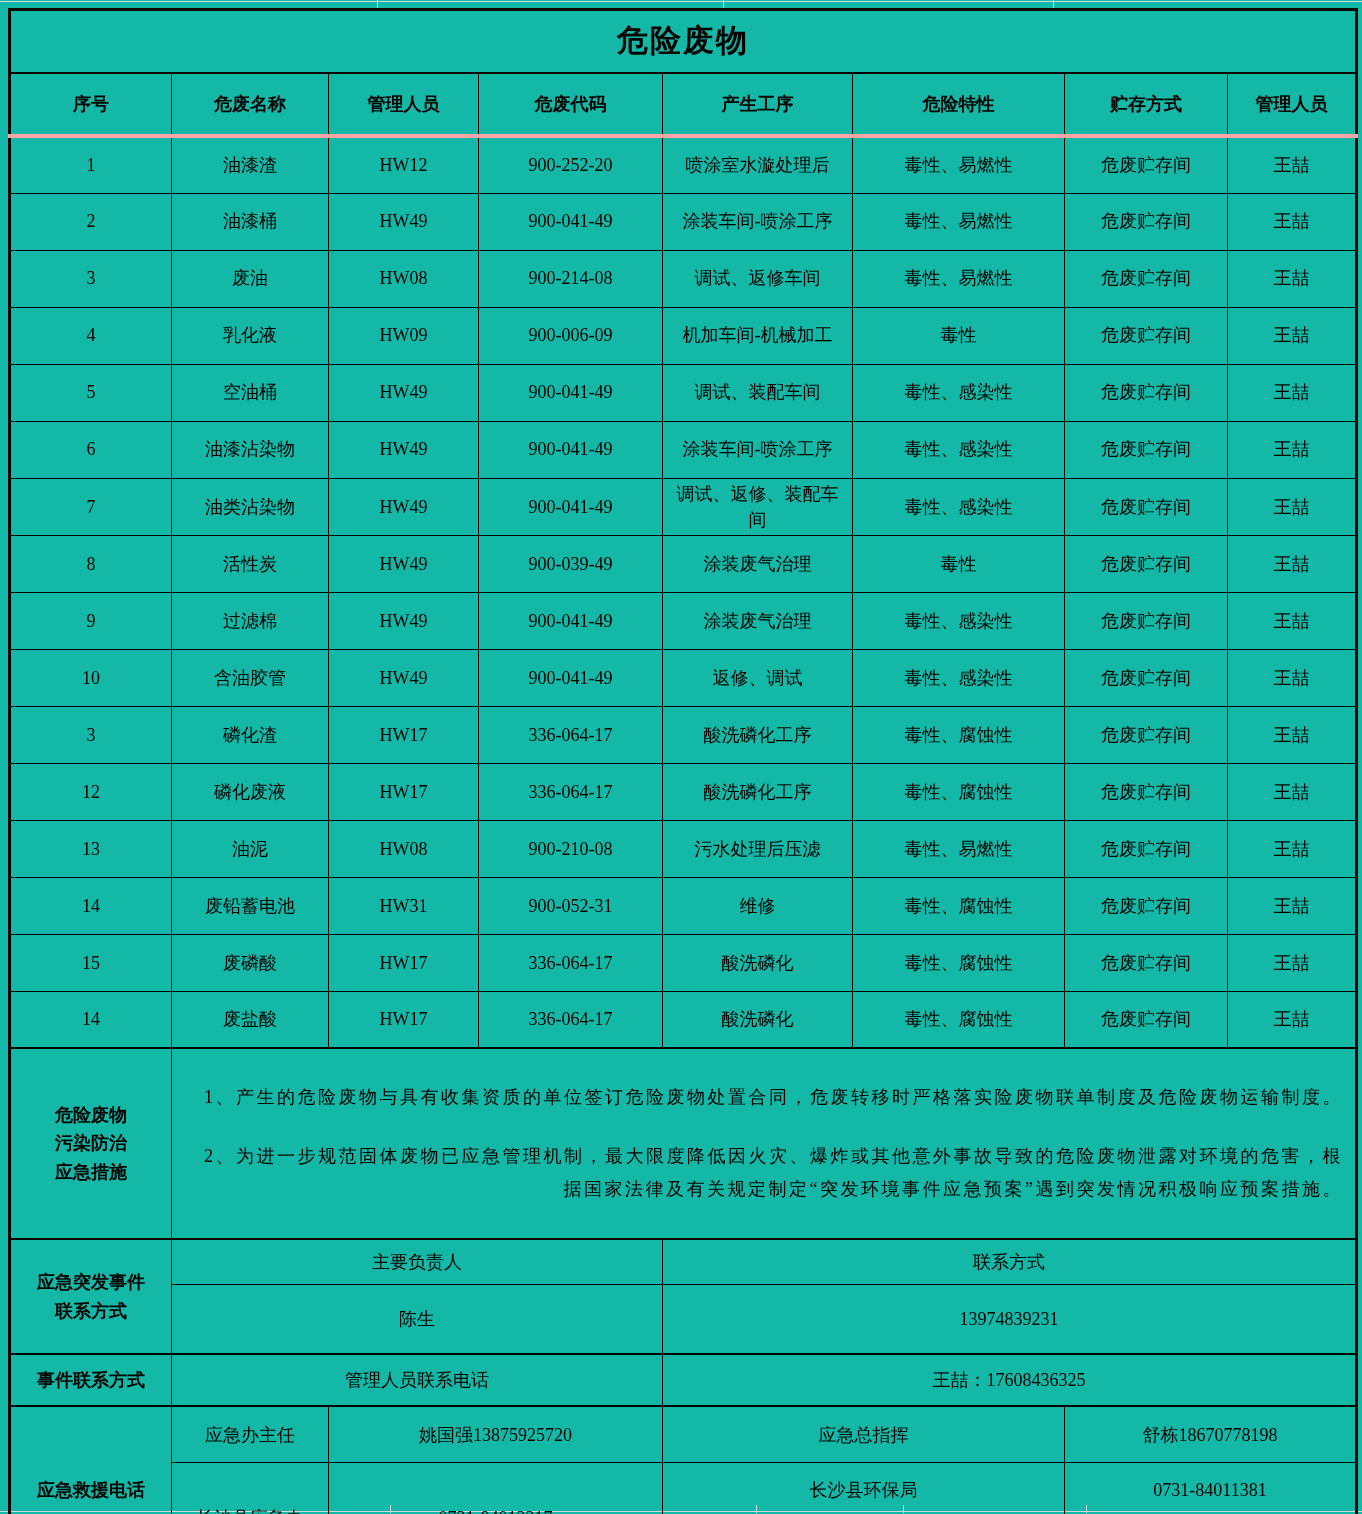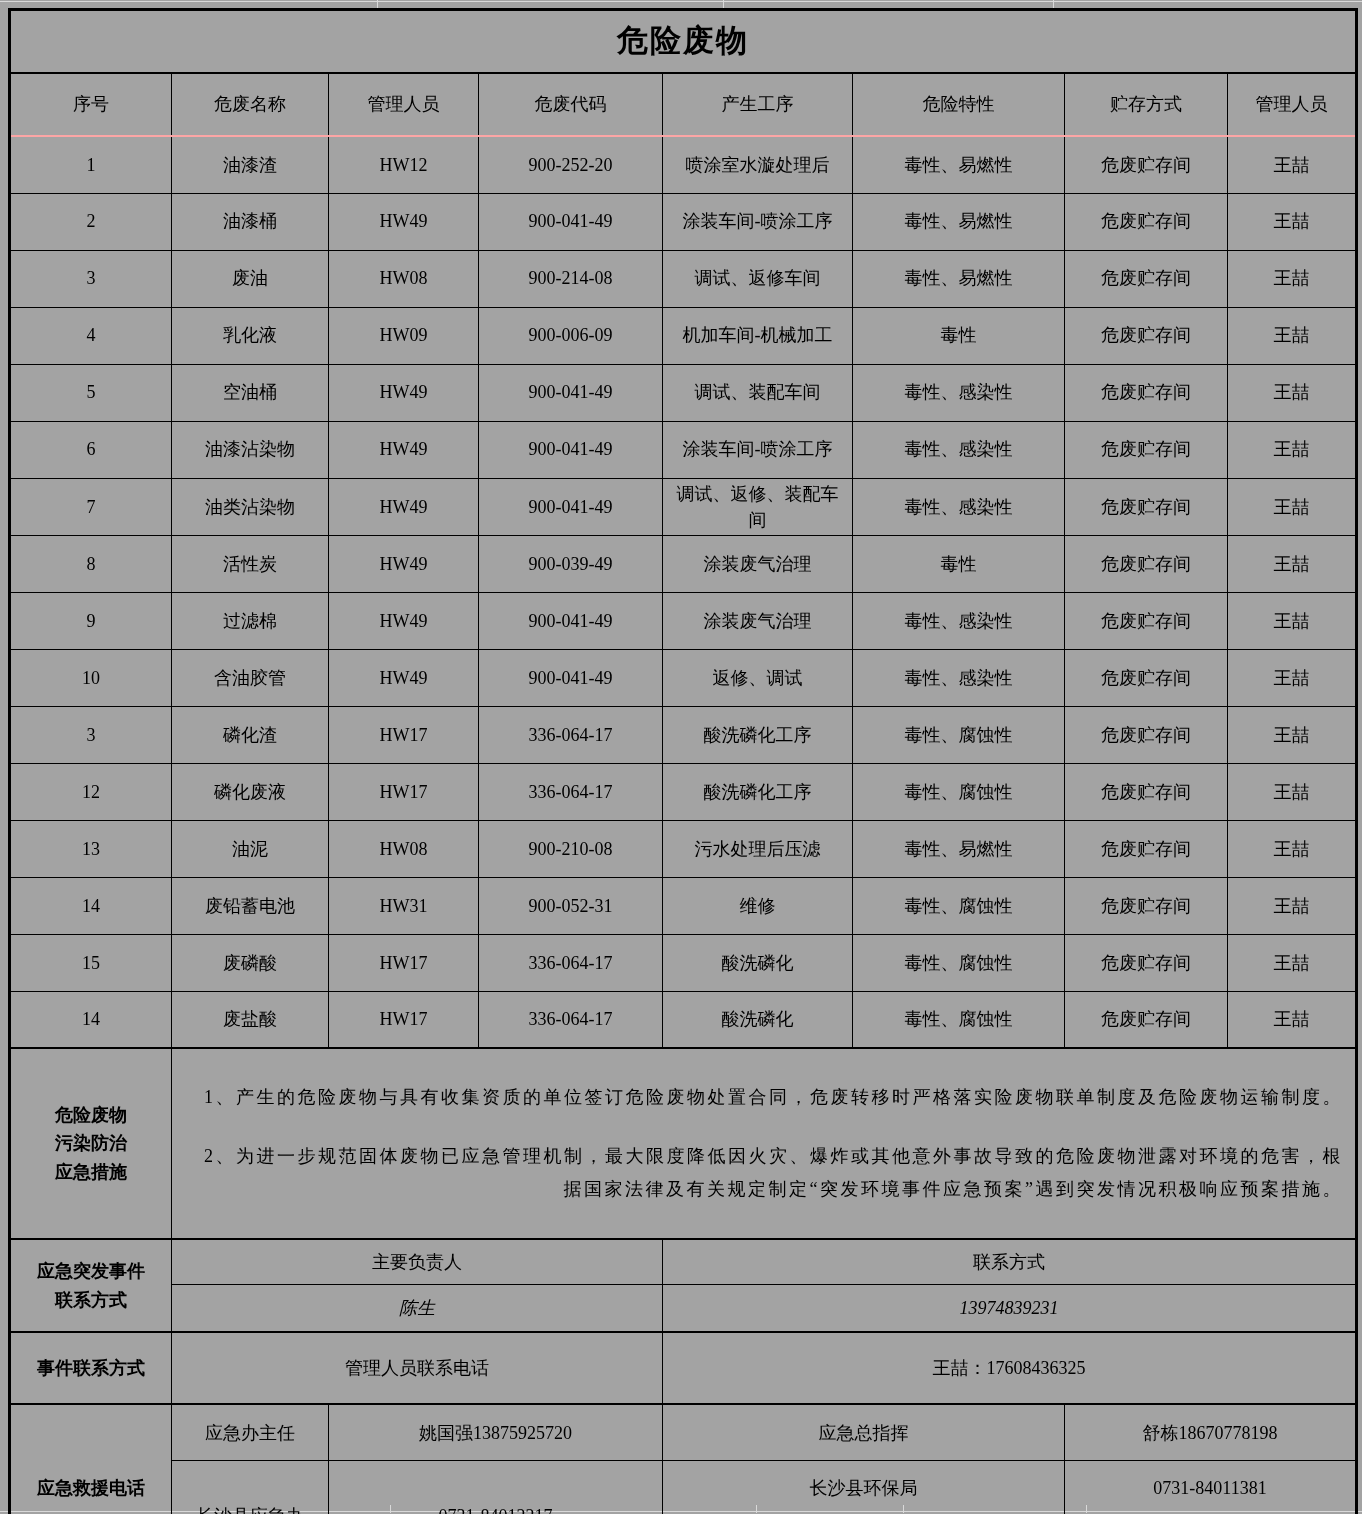--- a/index.html
+++ b/index.html
@@ -1,19 +1,19 @@
 <!DOCTYPE html>
 <html><head>
 <meta charset="utf-8">
 <style>
   html,body { margin:0; padding:0; background:#ffffff; }
   .canvas {
     position:relative;
     width:1362px; height:1514px;
-    background:#a3a3a3;
+    background:#14b8a6;
     font-family:"Liberation Serif","DejaVu Serif",serif;
     color:#000000;
     overflow:hidden;
   }
   
   .gridline { position:absolute; background:#d9d9d9; }
   .gl-h { height:1px; }
   .gl-v { width:1px; }
 
   table.main {
@@ -35,36 +35,36 @@
     overflow:hidden;
   }
   tr.r-title td {
     height:57px;
     font-size:31px;
     font-weight:bold;
     letter-spacing:2px;
     border-bottom:2px solid #000;
   }
   tr.r-head { height:63px; }
-  tr.r-head th { font-weight:normal; border-bottom:2px solid #fca5a5; }
+  tr.r-head th { font-weight:bold; border-bottom:4px solid #fca5a5; }
   tbody.data-body tr { height:57px; }
   tr.sep td { border-top:2px solid #000; }
   tr.r-measures { height:140px; }
   td.measures-text {
     text-align:right;
     padding:6px 12px;
   }
   td.measures-text .m-item {
     letter-spacing:2.5px;
     line-height:33px;
   }
   td.lbl { font-weight:bold; line-height:1.6; }
   tr.r-ec1 { height:45px; }
-  tr.r-ec2 { height:48px;font-style:italic; }
-  tr.r-ic  { height:72px; }
+  tr.r-ec2 { height:70px; }
+  tr.r-ic  { height:52px; }
   tr.r-ra  { height:56px; }
   tr.r-rb  { height:56px; }
   tr.r-rc  { height:56px; }
 </style>
 </head>
 <body>
 
 <div class="canvas">
 
   <div class="gridline gl-h" style="left:0; top:1px; width:1362px;"></div>

